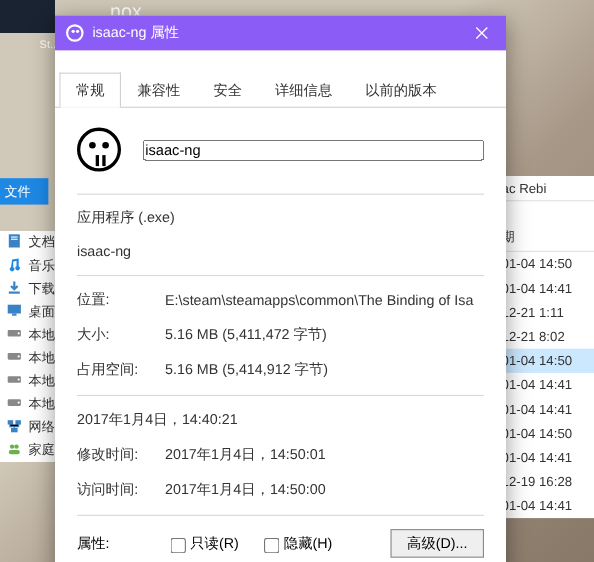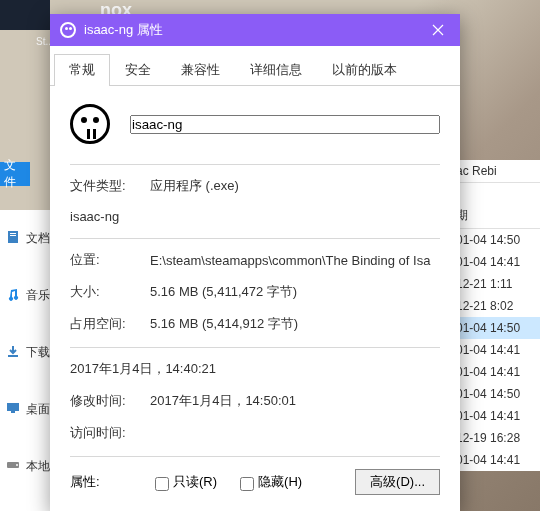--- a/index.html
+++ b/index.html
@@ -4,58 +4,58 @@
 <style>
 * { margin: 0; padding: 0; box-sizing: border-box; font-family: "Microsoft YaHei", "Segoe UI", sans-serif; }
 body { width: 540px; height: 511px; background: #e8e8e8; overflow: hidden; position: relative; }
 
 
 .desktop-bg { position: absolute; inset: 0; background: linear-gradient(135deg, #d0c8b8 40%, #a89888 60%, #887868); }
 .desktop-bg::before { content: ""; position: absolute; left: 0; top: 0; width: 50px; height: 30px; background: #1a2332; }
 
 
 .sidebar { position: absolute; left: 0; top: 160px; width: 60px; background: #fff; }
-.sidebar-item { display: flex; align-items: center; gap: 6px; padding: 20px 6px; font-size: 12px; color: #333; white-space: nowrap; }
+.sidebar-item { display: flex; align-items: center; gap: 6px; padding: 2px 6px; font-size: 12px; color: #333; white-space: nowrap; }
 .sidebar-item svg { flex-shrink: 0; }
 
-.file-header { position: absolute; left: 0; top: 162px; width: 30px; height: 24px; background: #1e88e5; color: #fff; font-size: 12px; display: flex; align-items: center; padding: 0 4px; }
+.file-header { position: absolute; left: 0; top: 162px; width: 44px; height: 24px; background: #1e88e5; color: #fff; font-size: 12px; display: flex; align-items: center; padding: 0 4px; }
 
 
 .right-col { position: absolute; right: 0; top: 160px; width: 90px; background: #fff; font-size: 12px; }
 .right-col .rc-header { padding: 4px 6px; color: #333; border-bottom: 1px solid #e0e0e0; }
 .right-col .rc-row { padding: 4px 6px; color: #333; white-space: nowrap; }
 .right-col .rc-row.sel { background: #cce8ff; }
 
 
 .dialog { position: absolute; left: 50px; top: 14px; width: 410px; background: #fff; box-shadow: 0 4px 20px rgba(0,0,0,.4); }
 .titlebar { background: #8b5cf6; color: #fff; height: 32px; display: flex; align-items: center; padding: 0 0 0 10px; font-size: 13px; }
 .titlebar .tb-icon { width: 16px; height: 16px; margin-right: 8px; border-radius: 50%; border: 2px solid #fff; position: relative; }
 .titlebar .tb-icon::before { content: ""; position: absolute; top: 3px; left: 3px; width: 3px; height: 3px; background: #fff; border-radius: 50%; box-shadow: 4px 0 0 #fff; }
 .titlebar .close { margin-left: auto; width: 44px; height: 32px; display: flex; align-items: center; justify-content: center; cursor: pointer; }
 
-.tabs { display: flex; border-bottom: 1px solid #d0d0d0; background: #fff; padding: 8px 4px 0; }
+.tabs { display: flex; border-bottom: 1px solid #d0d0d0; background: #fff; padding: 20px 4px 0; }
 .tab { padding: 6px 14px; font-size: 13px; color: #333; border: 1px solid transparent; border-bottom: none; cursor: pointer; }
 .tab.active { border-color: #d0d0d0; background: #fff; position: relative; }
 .tab.active::after { content: ""; position: absolute; bottom: -1px; left: 0; right: 0; height: 1px; background: #fff; }
 
 .content { padding: 18px 20px; }
 .row { display: flex; align-items: center; margin-bottom: 14px; font-size: 13px; color: #333; }
 .row .label { width: 80px; flex-shrink: 0; }
 .row .value { flex: 1; }
 .icon-row { display: flex; align-items: center; gap: 20px; margin-bottom: 20px; }
 .app-icon { width: 40px; height: 40px; border-radius: 50%; border: 3px solid #000; position: relative; background: #fff; }
 .app-icon::before { content: ""; position: absolute; top: 10px; left: 8px; width: 6px; height: 6px; background: #000; border-radius: 50%; box-shadow: 12px 0 0 #000; }
 .app-icon::after { content: ""; position: absolute; top: 22px; left: 14px; width: 3px; height: 10px; background: #000; box-shadow: 6px 0 0 #000; }
 hr { border: none; border-top: 1px solid #d8d8d8; margin: 12px 0; }
 .attr-row { display: flex; align-items: center; gap: 5px; font-size: 13px; }
 .attr-row .chk { display: flex; align-items: flex-end; gap: 4px; margin-right: 18px; }
 .attr-row input[type=checkbox] { width: 14px; height: 14px; }
 .adv-btn { margin-left: auto; padding: 3px 14px; border: 1px solid #888; background: #efefef; font-size: 13px; cursor: pointer; }
 
-.nox-label { position: absolute; left: 100px; top: 0; color: #fff; font-size: 18px; font-weight: 700; }
+.nox-label { position: absolute; left: 100px; top: 0; color: #fff; font-size: 18px; font-weight: 400; }
 .steam-label { position: absolute; left: 36px; top: 36px; color: #fff; font-size: 10px; }
 </style>
 </head>
 <body>
 
 <div class="desktop-bg"></div>
 <div class="nox-label">nox</div>
 <div class="steam-label">St...</div>
 
 <div class="file-header">文件</div>
@@ -157,33 +157,32 @@
     <span class="tb-icon"></span>
     <span>isaac-ng 属性</span>
     <div class="close">
       <svg width="12" height="12" viewBox="0 0 12 12">
           <path d="M1 1 L11 11 M11 1 L1 11" stroke="#fff" stroke-width="1.2"></path>
         </svg>
     </div>
   </div>
   <div class="tabs">
   <div class="tab active">常规</div>
+      <div class="tab">兼容性</div>
       <div class="tab">安全</div>
-      <div class="tab">兼容性</div>
       <div class="tab">详细信息</div>
       <div class="tab">以前的版本</div>
     </div>
   <div class="content">
     <div class="icon-row">
       <div class="app-icon"></div>
       <input type="text" style="flex: 1 1 0%;" value="isaac-ng">
     </div>
     <hr>
     <div class="row">
-        <span class="label">文件类型:</span>
         <span class="value">应用程序 (.exe)</span>
       </div>
     <div class="row">
         <span class="value">isaac-ng</span>
       </div>
     <hr>
     <div class="row">
         <span class="label">位置:</span>
         <span class="value" style="white-space:nowrap;overflow:hidden;">E:\steam\steamapps\common\The Binding of Isa</span>
       </div>
@@ -198,20 +197,21 @@
     <hr>
     <div class="row">
         <span class="value">2017年1月4日，14:40:21</span>
       </div>
     <div class="row">
         <span class="label">修改时间:</span>
         <span class="value">2017年1月4日，14:50:01</span>
       </div>
     <div class="row">
         <span class="label">访问时间:</span>
+        <span class="value">2017年1月4日，14:50:00</span>
       </div>
     <hr>
     <div class="attr-row">
       <span class="label" style="width:80px;">属性:</span>
       <label class="chk">
           <input type="checkbox" style="">
           <span>只读(R)</span>
         </label>
       <label class="chk">
           <input type="checkbox" style="">

